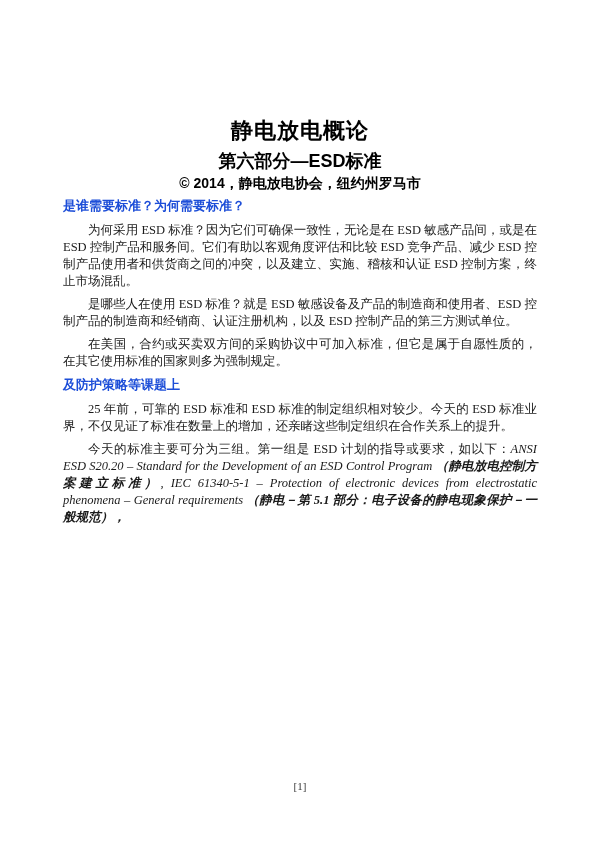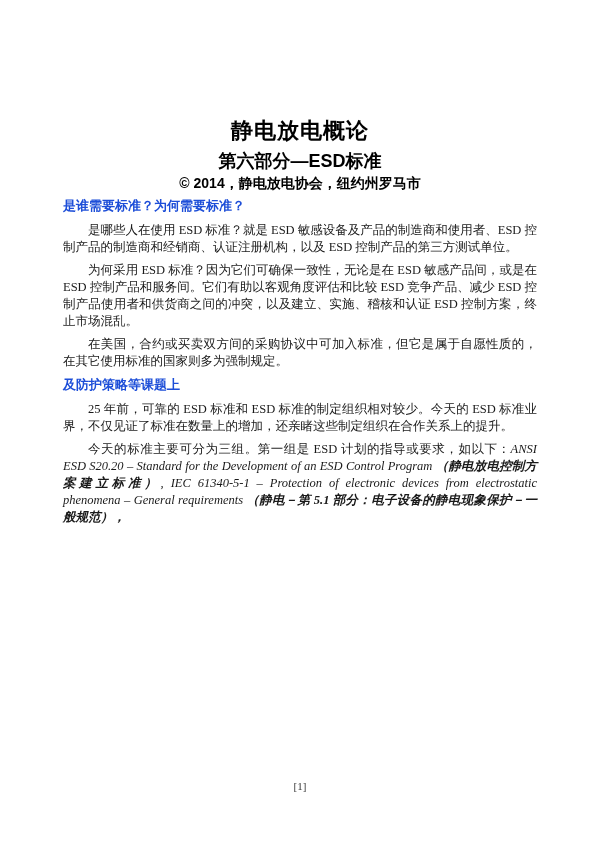--- a/index.html
+++ b/index.html
@@ -85,23 +85,23 @@
 
   <div class="doc-subtitle">第六部分—ESD标准</div>
 
   <div class="doc-copyright">© 2014，静电放电协会，纽约州罗马市</div>
 
 
 
 
   <div class="section-heading">是谁需要标准？为何需要标准？</div>
 
+  <p class="para">为何采用 ESD 标准？因为它们可确保一致性，无论是在 ESD 敏感产品间，或是在 ESD 控制产品和服务间。它们有助以客观角度评估和比较 ESD 竞争产品、减少 ESD 控制产品使用者和供货商之间的冲突，以及建立、实施、稽核和认证 ESD 控制方案，终止市场混乱。</p>
+
   <p class="para">是哪些人在使用 ESD 标准？就是 ESD 敏感设备及产品的制造商和使用者、ESD 控制产品的制造商和经销商、认证注册机构，以及 ESD 控制产品的第三方测试单位。</p>
-
-  <p class="para">为何采用 ESD 标准？因为它们可确保一致性，无论是在 ESD 敏感产品间，或是在 ESD 控制产品和服务间。它们有助以客观角度评估和比较 ESD 竞争产品、减少 ESD 控制产品使用者和供货商之间的冲突，以及建立、实施、稽核和认证 ESD 控制方案，终止市场混乱。</p>
 
   <p class="para">在美国，合约或买卖双方间的采购协议中可加入标准，但它是属于自愿性质的，在其它使用标准的国家则多为强制规定。</p>
 
   <div class="section-heading">及防护策略等课题上</div>
 
   <p class="para">25 年前，可靠的 ESD 标准和 ESD 标准的制定组织相对较少。今天的 ESD 标准业界，不仅见证了标准在数量上的增加，还亲睹这些制定组织在合作关系上的提升。</p>
 
   <p class="para">
     <span>今天的标准主要可分为三组。第一组是 ESD 计划的指导或要求，如以下：</span><span class="seg-en-italic">ANSI ESD S20.20 – Standard for the Development of an ESD Control Program </span><span class="seg-cn-bold-italic">（静电放电控制方案建立标准）</span><span class="seg-en-italic">, IEC 61340-5-1 – Protection of electronic devices from electrostatic phenomena – General requirements </span><span class="seg-cn-bold-italic">（静电－第 5.1 部分：电子设备的静电现象保护－一般规范），</span>
   </p>

